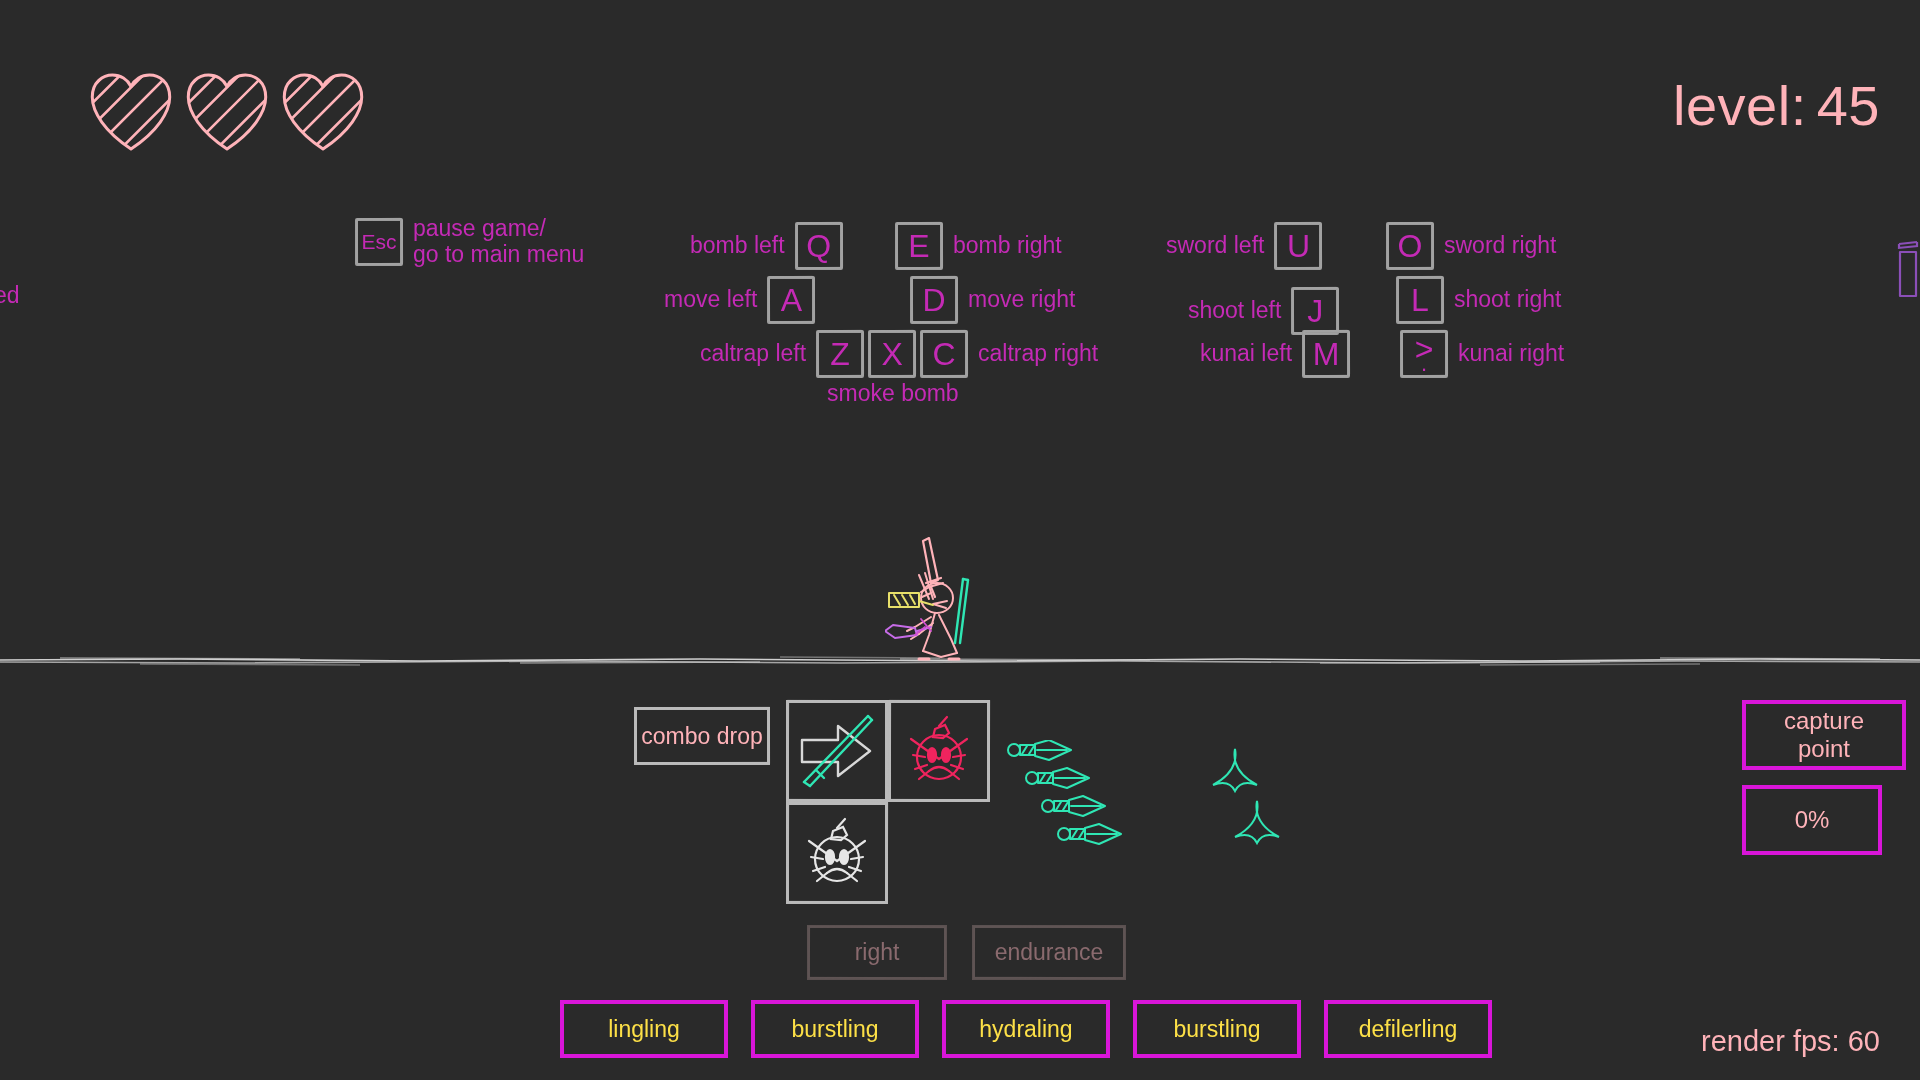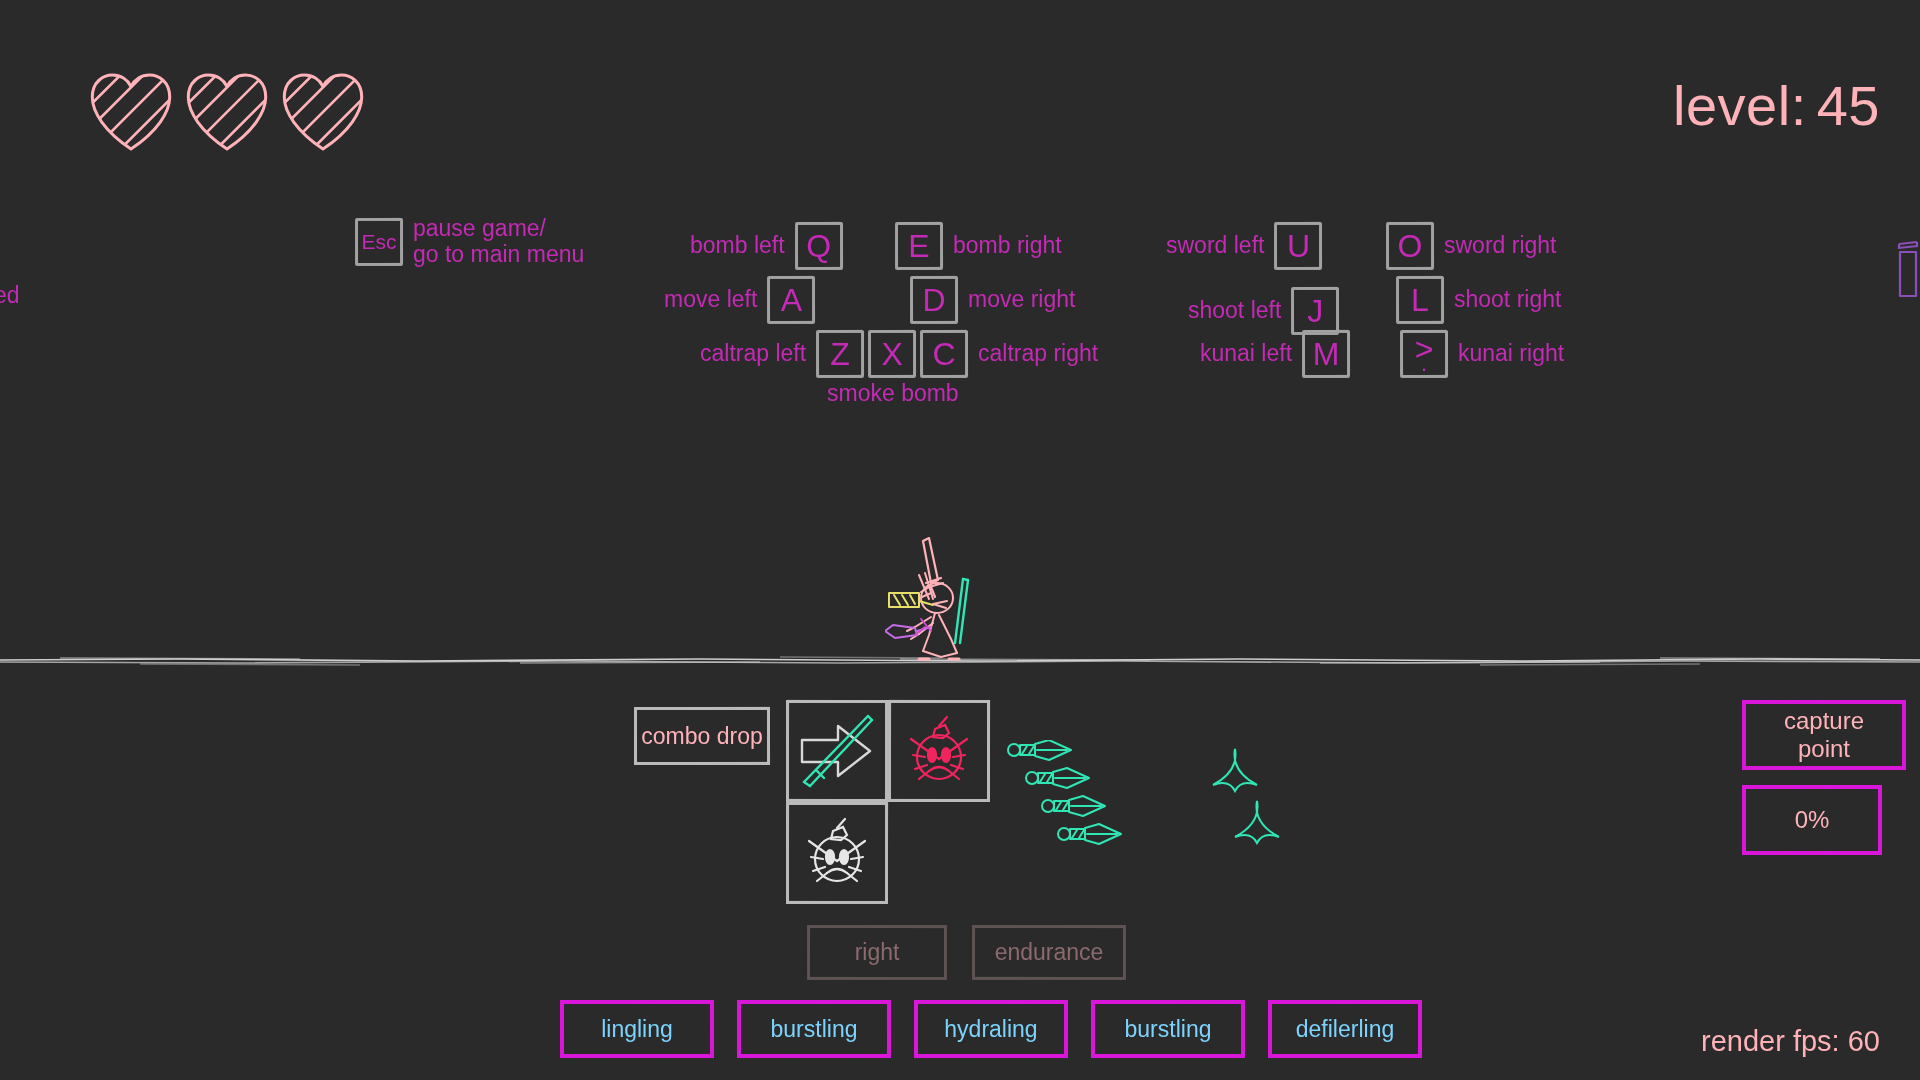--- a/index.html
+++ b/index.html
@@ -105,23 +105,23 @@
     display:flex;align-items:center;justify-content:center;
     color:#8a6a6e;font-size:23px;
   }
   .perk-dim::after{content:"";position:absolute;left:-2px;top:-2px;right:-2px;bottom:-2px;
     border:2px solid rgba(100,88,88,.5);transform:rotate(.25deg);}
   #frenzy{left:807px;top:925px;width:140px;height:55px;}
   #endurance{left:972px;top:925px;width:154px;height:55px;}
 
   #unit-bar{position:absolute;left:560px;top:1000px;display:flex;gap:23px;}
   .unit-btn{
-    width:154px;height:58px;box-sizing:border-box;border:4px solid #d916d9;
+    width:168px;height:58px;box-sizing:border-box;border:4px solid #d916d9;
     display:flex;align-items:center;justify-content:center;
-    color:#7dd3fc;font-size:23px;position:relative;
+    color:#fde047;font-size:23px;position:relative;
   }
   .unit-btn::after{content:"";position:absolute;left:-3px;top:-3px;right:-3px;bottom:-3px;
     border:2px solid rgba(217,22,217,.4);transform:rotate(-.25deg);pointer-events:none;}
 
   #fps{right:40px;bottom:22px;color:#ffb3b9;font-size:29px;white-space:nowrap;}
 
   
   #edge-left-text{left:-6px;top:282px;color:#c42ab5;font-size:23px;}
   #edge-right-prop{right:0px;top:238px;width:24px;height:62px;}
 </style>

